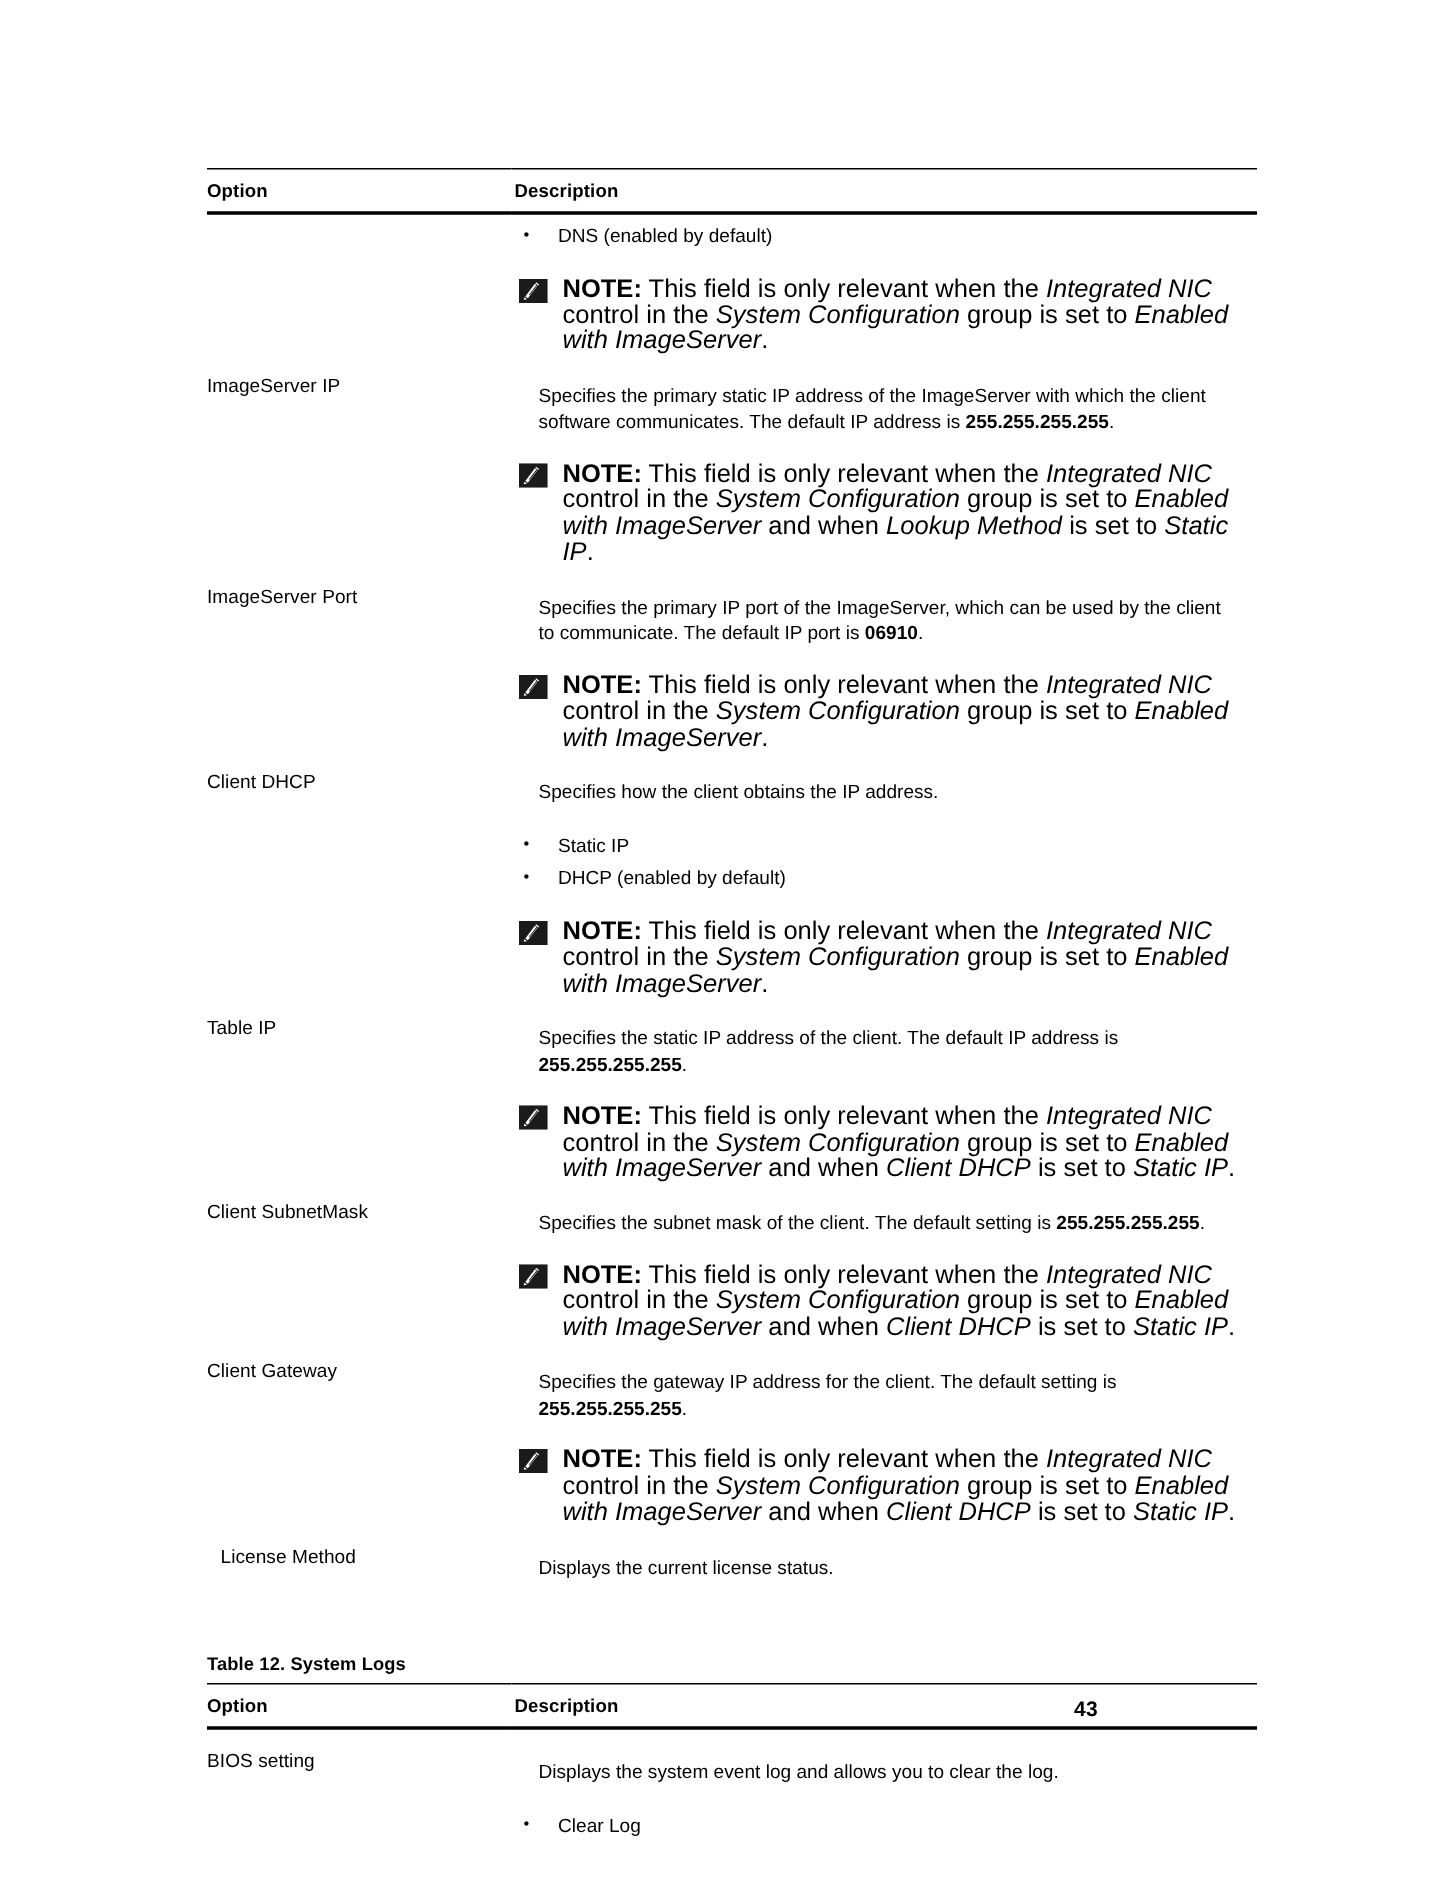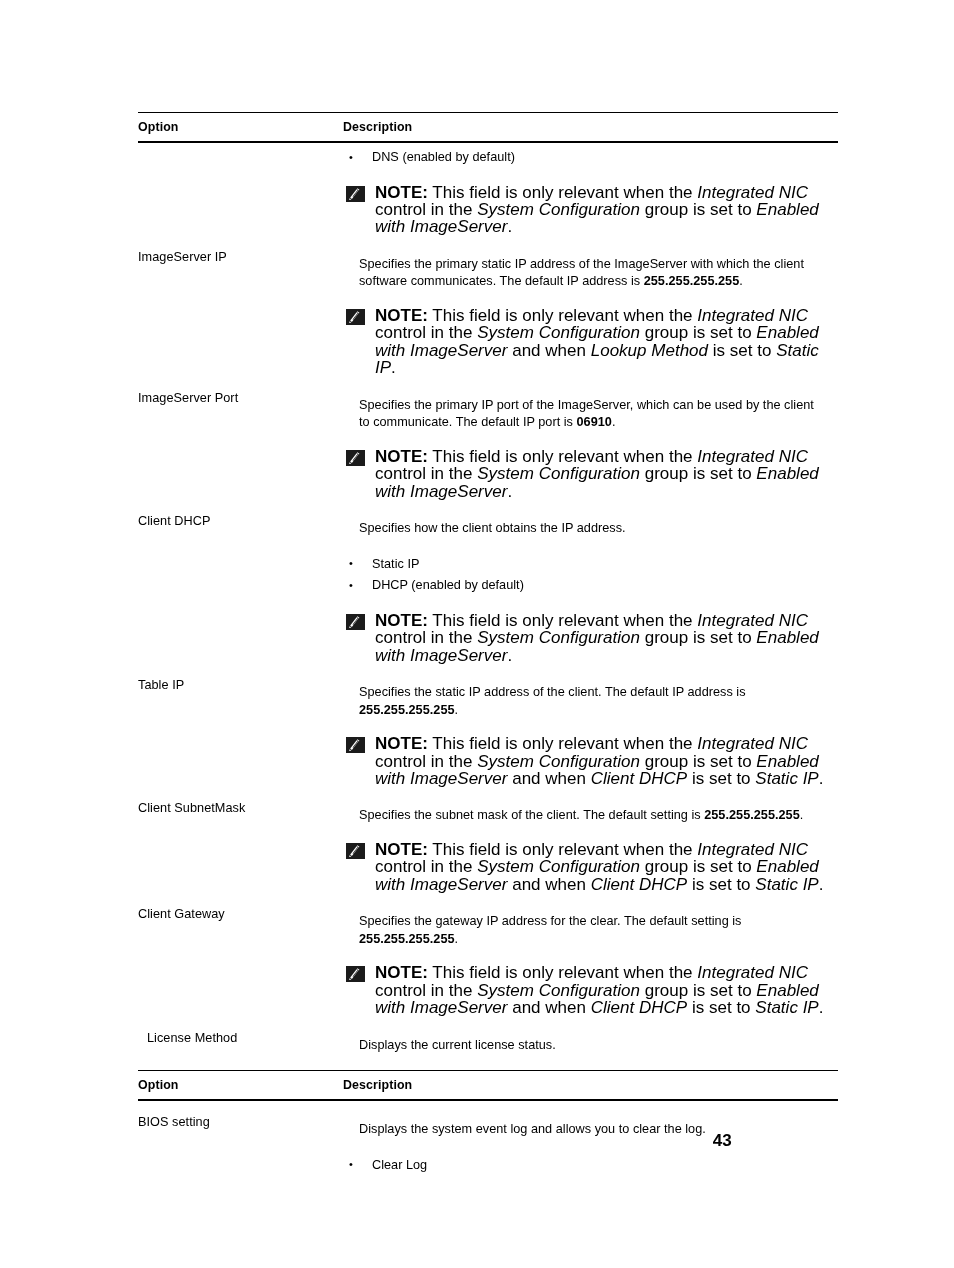--- a/index.html
+++ b/index.html
@@ -143,21 +143,21 @@
     letter-spacing: 0.1px;
     margin: 0 0 6px 0;
   }
   .caption-gap { margin-top: 32px; }
 
   
   .page-number {
     position: absolute;
     right: 116px;
     top: 1131px;
-    font-size: 17px;
+    font-size: 14px;
     font-weight: bold;
     letter-spacing: 0.2px;
   }
 </style>
 </head>
 <body>
 
 <div class="page">
   <div class="content" id="content-root">
       <table class="opt-table">
@@ -282,21 +282,21 @@
                     <path d="M6.6 10.5 L11.6 4.0 L12.1 4.4 L7.1 10.9 Z" fill="#1b1b1b"></path>
                   </svg>
                 </span>
                 <div class="note-text"><span class="lbl">NOTE:</span><span> This field is only relevant when the </span><i>Integrated NIC</i><span> control in the </span><i>System Configuration</i><span> group is set to </span><i>Enabled with ImageServer</i><span> and when </span><i>Client DHCP</i><span> is set to </span><i>Static IP</i><span>.</span></div>
               </div>
             </td>
           </tr>
           <tr>
             <td class="opt-cell">Client Gateway</td>
             <td class="desc-cell">
-              <p class="desc-para"><span>Specifies the gateway IP address for the clear. The default setting is </span><b>255.255.255.255</b><span>.</span></p>
+              <p class="desc-para"><span>Specifies the gateway IP address for the client. The default setting is </span><b>255.255.255.255</b><span>.</span></p>
               <div class="note">
                 <span class="note-icon">
                   <svg width="19" height="16" viewBox="0 0 19 16" xmlns="http://www.w3.org/2000/svg">
                     <rect x="0" y="0" width="19" height="16" fill="#1b1b1b"></rect>
                     <path d="M4.2 11.6 L10.6 3.2 L12.3 4.5 L5.9 12.9 Z" fill="#ffffff"></path>
                     <path d="M11.4 2.2 L13.4 3.7 L12.9 4.4 L10.9 2.9 Z" fill="#ffffff"></path>
                     <path d="M3.6 12.2 L5.4 13.5 L3.1 13.9 Z" fill="#ffffff"></path>
                     <path d="M6.6 10.5 L11.6 4.0 L12.1 4.4 L7.1 10.9 Z" fill="#1b1b1b"></path>
                   </svg>
                 </span>
@@ -305,20 +305,21 @@
             </td>
           </tr>
           <tr>
             <td class="opt-cell indent">License Method</td>
             <td class="desc-cell">
               <p class="desc-para"><span>Displays the current license status.</span></p>
             </td>
           </tr>
         </tbody>
       </table>
+      <div class="table-caption caption-gap">Table 12. System Logs</div>
       <table class="opt-table">
         <colgroup>
           <col class="col-option">
           <col class="col-desc">
         </colgroup>
         <thead>
           <tr class="thead">
             <th class="col-option rule-top rule-bottom-thick">Option</th>
             <th class="col-desc rule-top rule-bottom-thick">Description</th>
           </tr>

